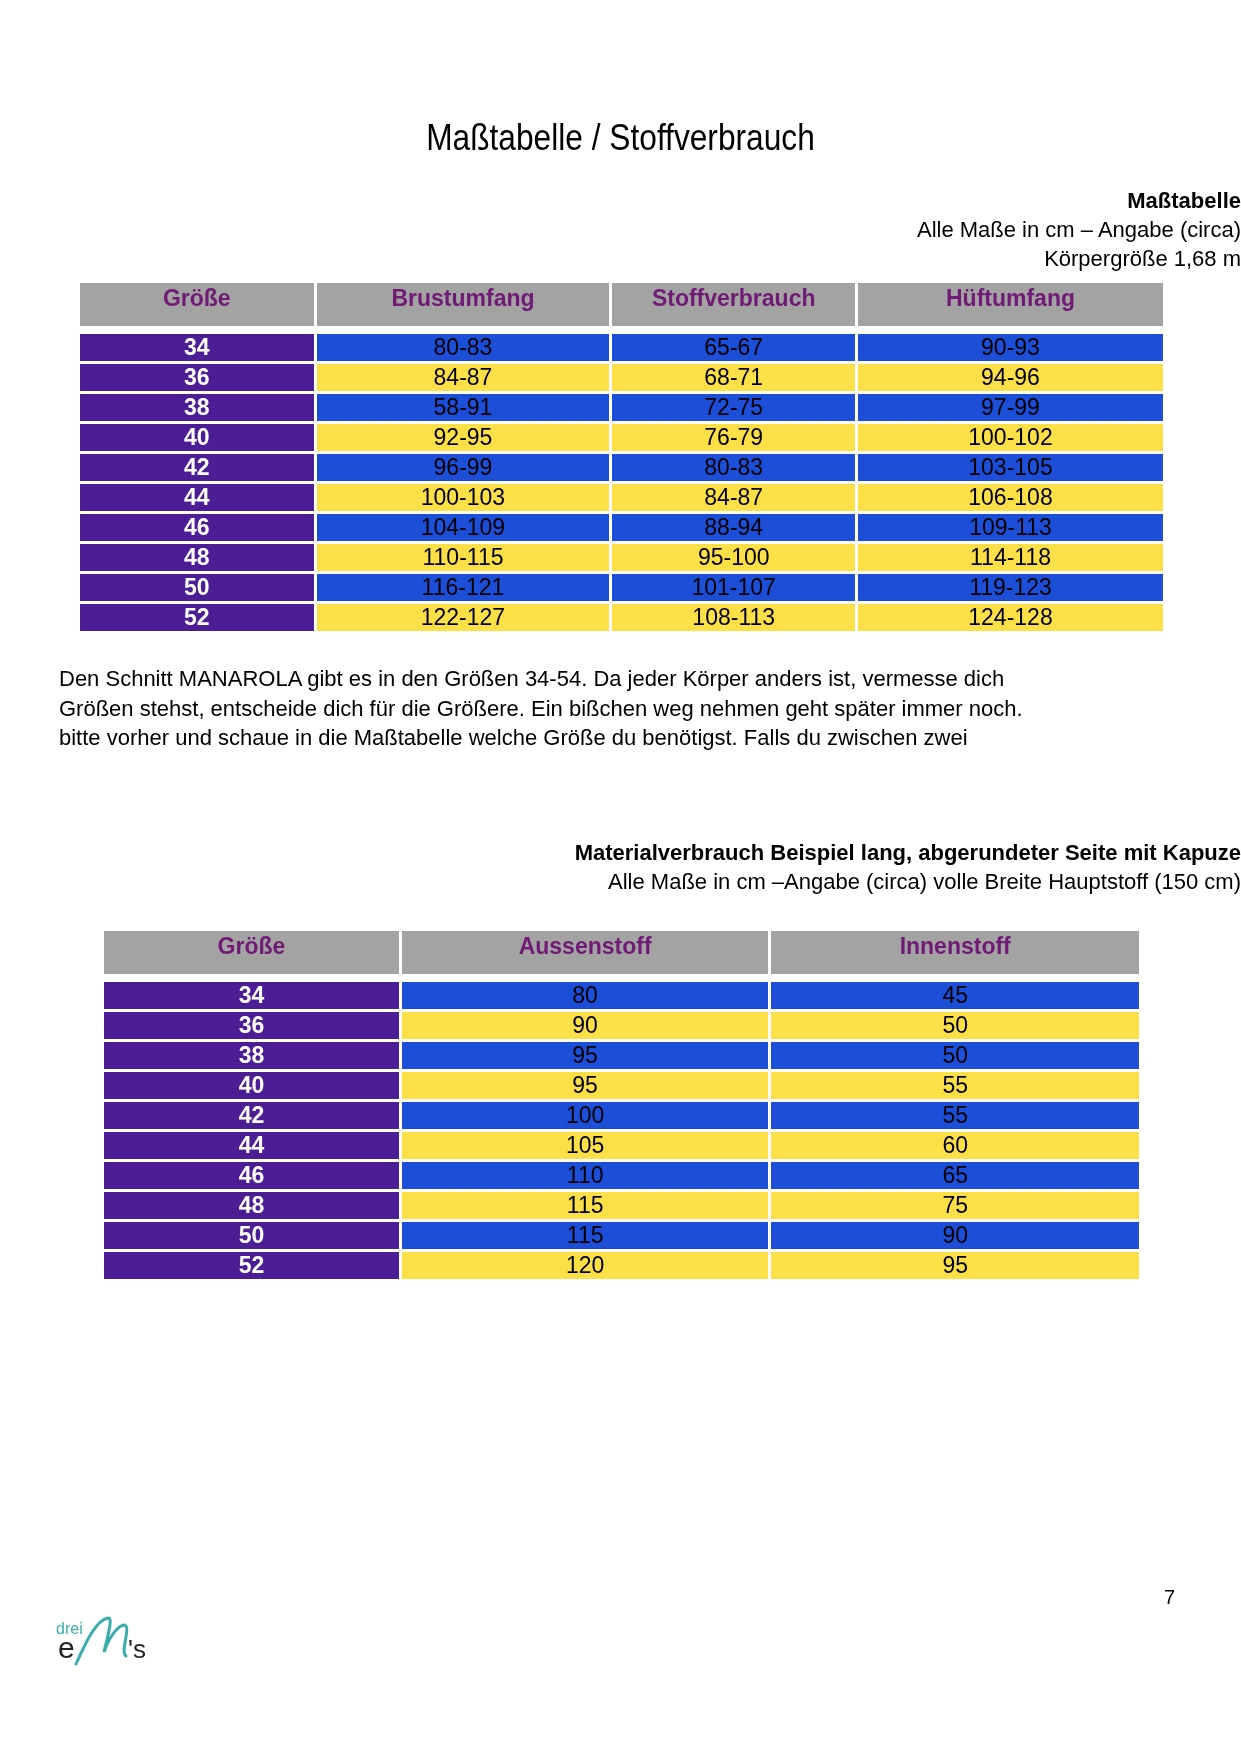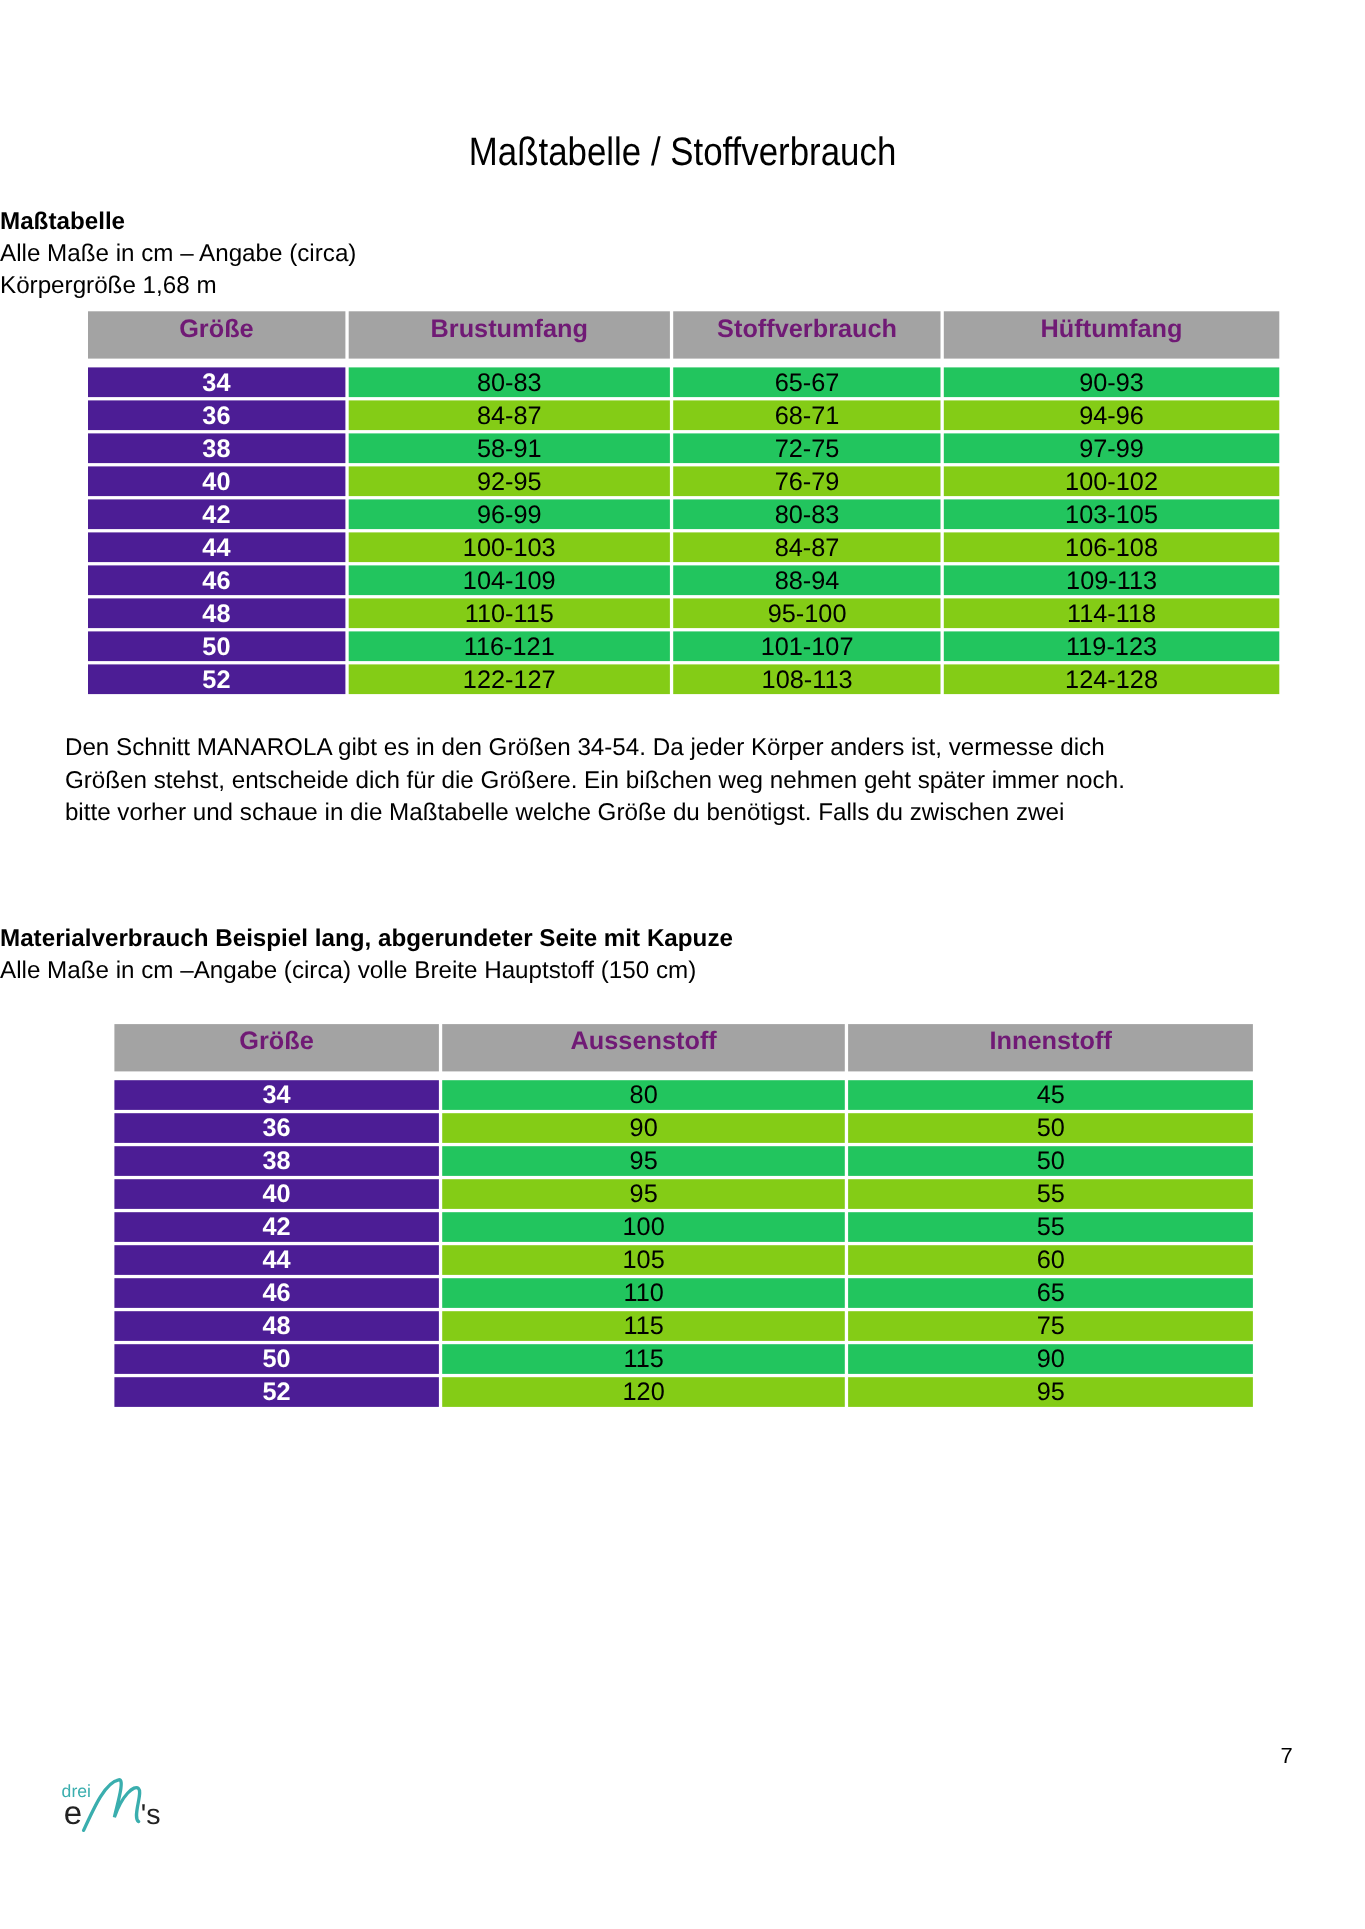--- a/index.html
+++ b/index.html
@@ -1,29 +1,29 @@
 <!DOCTYPE html>
 <html><head>
 <meta charset="utf-8">
 <style>
   html, body { margin: 0; padding: 0; background: #ffffff; }
   body { width: 1241px; height: 1754px; position: relative; overflow: hidden;
          font-family: "Liberation Sans", sans-serif; color: #000; }
   .page-title { position: absolute; top: 117px; left: 0; width: 1241px; text-align: center;
                 font-family: "Liberation Sans Narrow", "Liberation Sans", sans-serif;
                 font-size: 36px; font-weight: normal; letter-spacing: 0px; transform: scaleX(0.88); }
-  .subhead { position: absolute; left: 0; width: 1241px; text-align: left; font-size: 22px; line-height: 29px; }
+  .subhead { position: absolute; left: 0; width: 1241px; text-align: right; font-size: 22px; line-height: 29px; }
   .subhead .bold { font-weight: bold; }
   table.grid { position: absolute; border-collapse: separate; border-spacing: 3px 3px; }
   table.grid th { background: #a3a3a3; color: #701a75; font-weight: bold; font-size: 23px;
                   text-align: center; vertical-align: top; padding: 2px 0 0 0; }
   table.grid td { text-align: center; font-size: 23px; padding: 0; line-height: 27px; height: 27px; }
   table.grid td.size { background: #4c1d95; color: #ffffff; font-weight: bold; }
-  table.grid tr.odd td.val { background: #22c55e; }
-  table.grid tr.even td.val { background: #84cc16; margin-top: 24px; }
+  table.grid tr.odd td.val { background: #1d4ed8; }
+  table.grid tr.even td.val { background: #fde047; margin-top: 24px; }
   table.grid tr.gap td { height: 2px; padding: 0; line-height: 2px; background: transparent; }
   #tbl1 { left: 77px; top: 280px; width: 1089px; }
   #tbl1 th { height: 41px; }
   #tbl2 { left: 101px; top: 928px; width: 1041px; }
   #tbl2 th { height: 41px; }
   #tbl2 td, #tbl2 th { font-family: "Liberation Sans Narrow", "Liberation Sans", sans-serif; }
   .para { position: absolute; left: 59px; top: 664px; width: 1130px; font-size: 22px; line-height: 29.5px; }
   .page-number { position: absolute; left: 1164px; top: 1586px; font-size: 20px; }
   .logo { position: absolute; left: 56px; top: 1612px; width: 110px; height: 56px; }
 </style>

